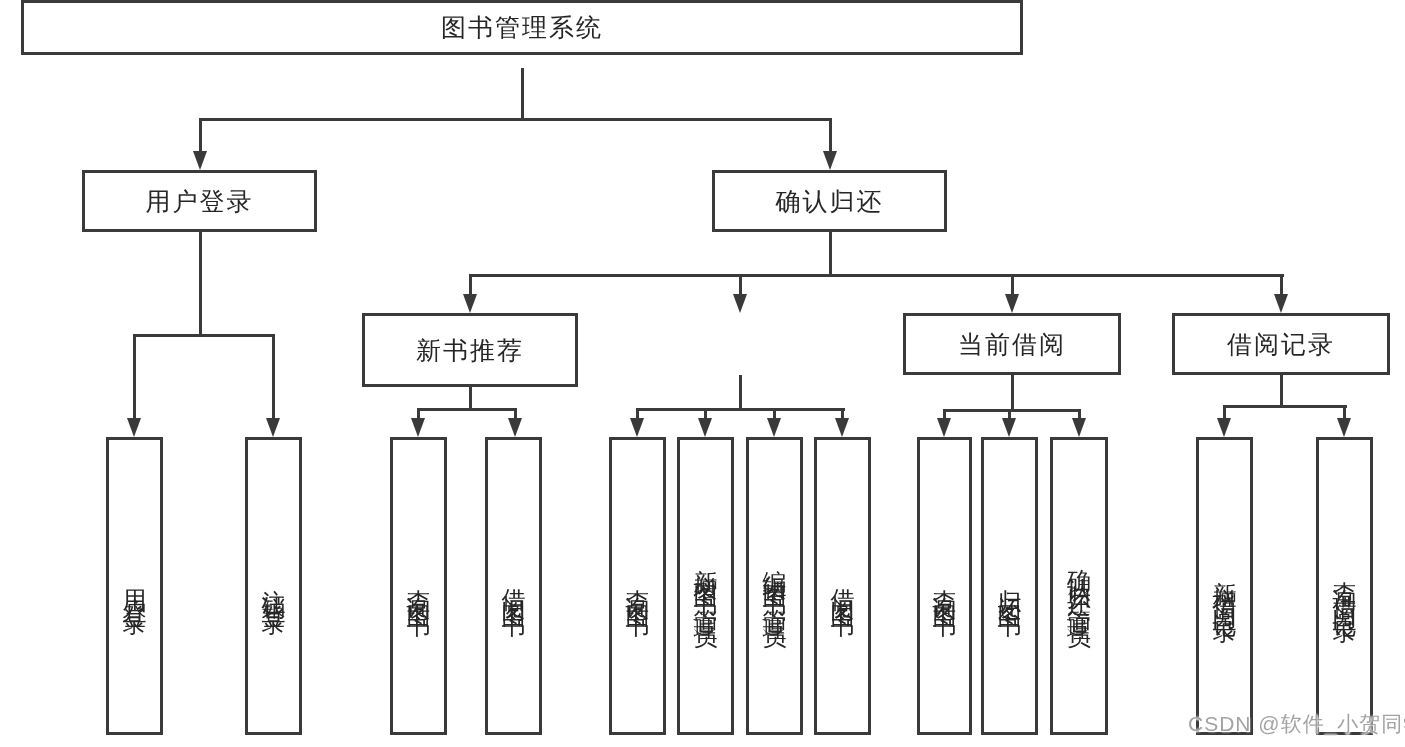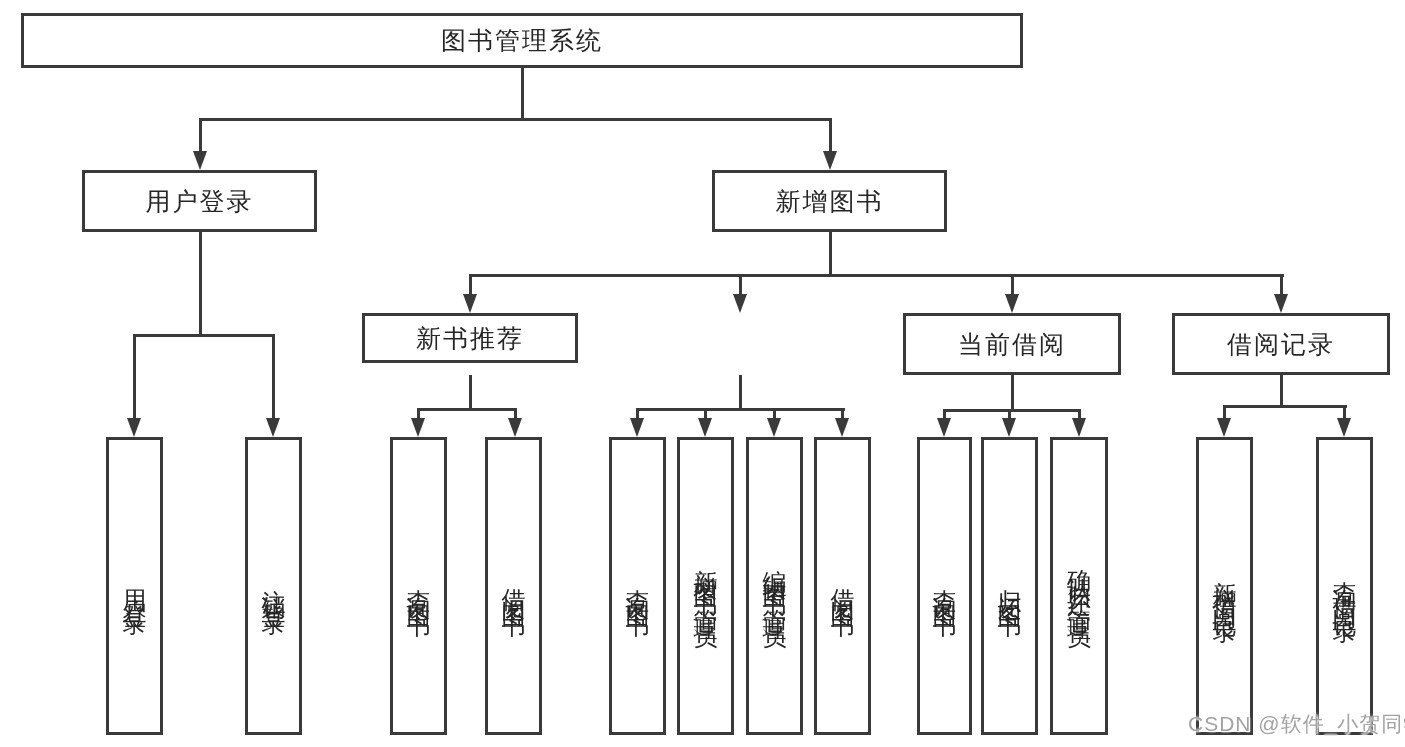--- a/index.html
+++ b/index.html
@@ -116,32 +116,32 @@
   <div class="ln" style="left:1078px;top:410px;width:3px;height:11px"></div>
   <div class="arr" style="left:1072px;top:418px"></div>
 
   <div class="ln" style="left:1280px;top:375px;width:3px;height:31px"></div>
   <div class="ln" style="left:1223px;top:405px;width:124px;height:3px"></div>
   <div class="ln" style="left:1223px;top:406px;width:3px;height:15px"></div>
   <div class="arr" style="left:1217px;top:418px"></div>
   <div class="ln" style="left:1343px;top:406px;width:3px;height:15px"></div>
   <div class="arr" style="left:1337px;top:418px"></div>
 
-  <div class="box h" style="left:21px;top:13px;width:1002px;height:55px">
+  <div class="box h" style="left:21px;top:0;width:1002px;height:55px">
     <span class="lbl">图书管理系统</span>
   </div>
 
   <div class="box h" style="left:82px;top:170px;width:235px;height:62px">
     <span class="lbl">用户登录</span>
   </div>
   <div class="box h" style="left:712px;top:170px;width:235px;height:62px">
-    <span class="lbl">新增图书</span>
+    <span class="lbl">确认归还</span>
   </div>
 
-  <div class="box h" style="left:362px;top:313px;width:216px;height:50px">
+  <div class="box h" style="left:362px;top:313px;width:216px;height:74px">
     <span class="lbl">新书推荐</span>
   </div>
   <div class="box h" style="left:903px;top:313px;width:218px;height:62px">
     <span class="lbl">当前借阅</span>
   </div>
   <div class="box h" style="left:1172px;top:313px;width:218px;height:62px">
     <span class="lbl">借阅记录</span>
   </div>
 
   <div class="box v" style="left:106px;top:437px;width:57px;height:298px">

